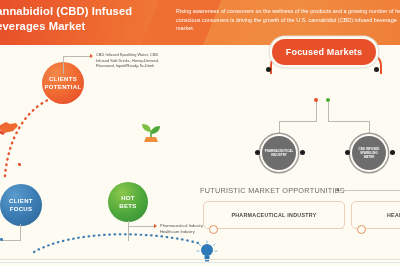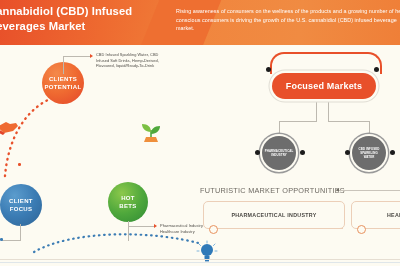--- a/index.html
+++ b/index.html
@@ -140,21 +140,21 @@
   .dotted-curve { position: absolute; }
   .dotted-curve svg { display: block; }
 
   .bulb-icon { position: absolute; }
   .plant-icon { position: absolute; }
   .hand-icon { position: absolute; }
 
   
   .focused-box {
     position: absolute;
-    left: 272px; top: 73px;
+    left: 272px; top: 39px;
     width: 104px; height: 26px;
     background: #e8502a;
     border-radius: 13px;
     display: flex;
     align-items: center;
     justify-content: center;
     color: #ffffff;
     font-size: 9px;
     font-weight: bold;
     letter-spacing: 0.2px;

